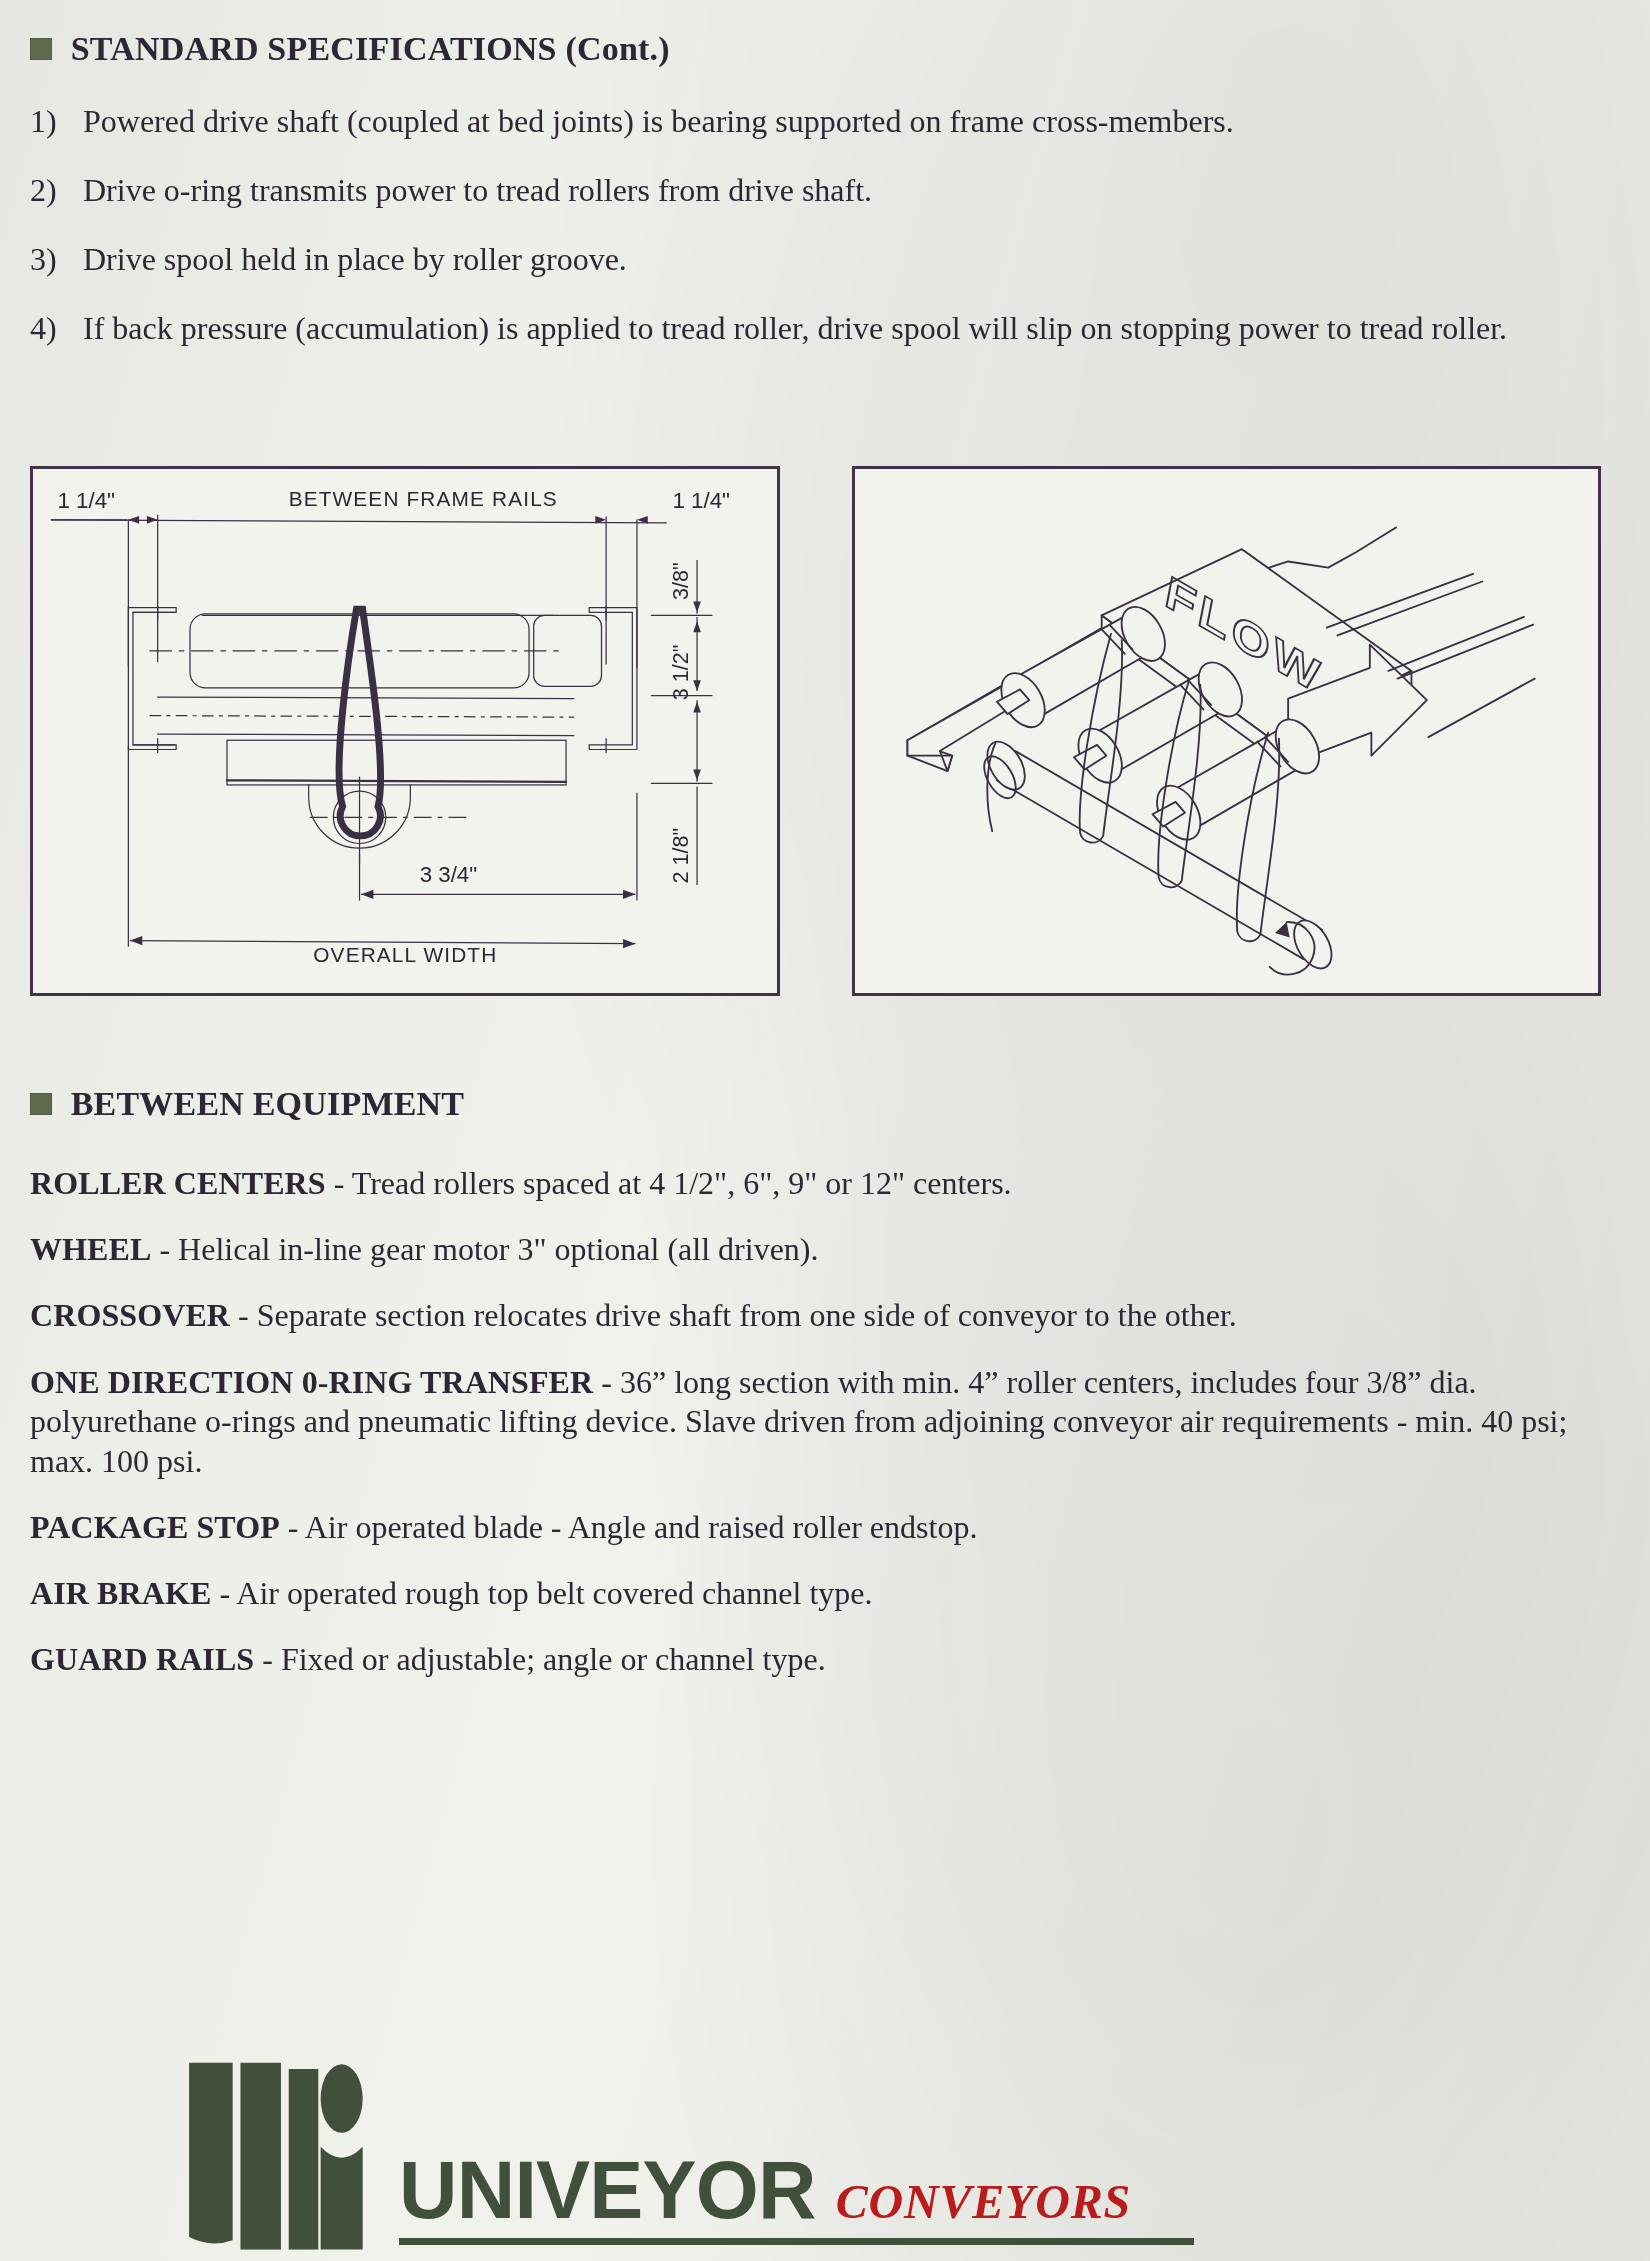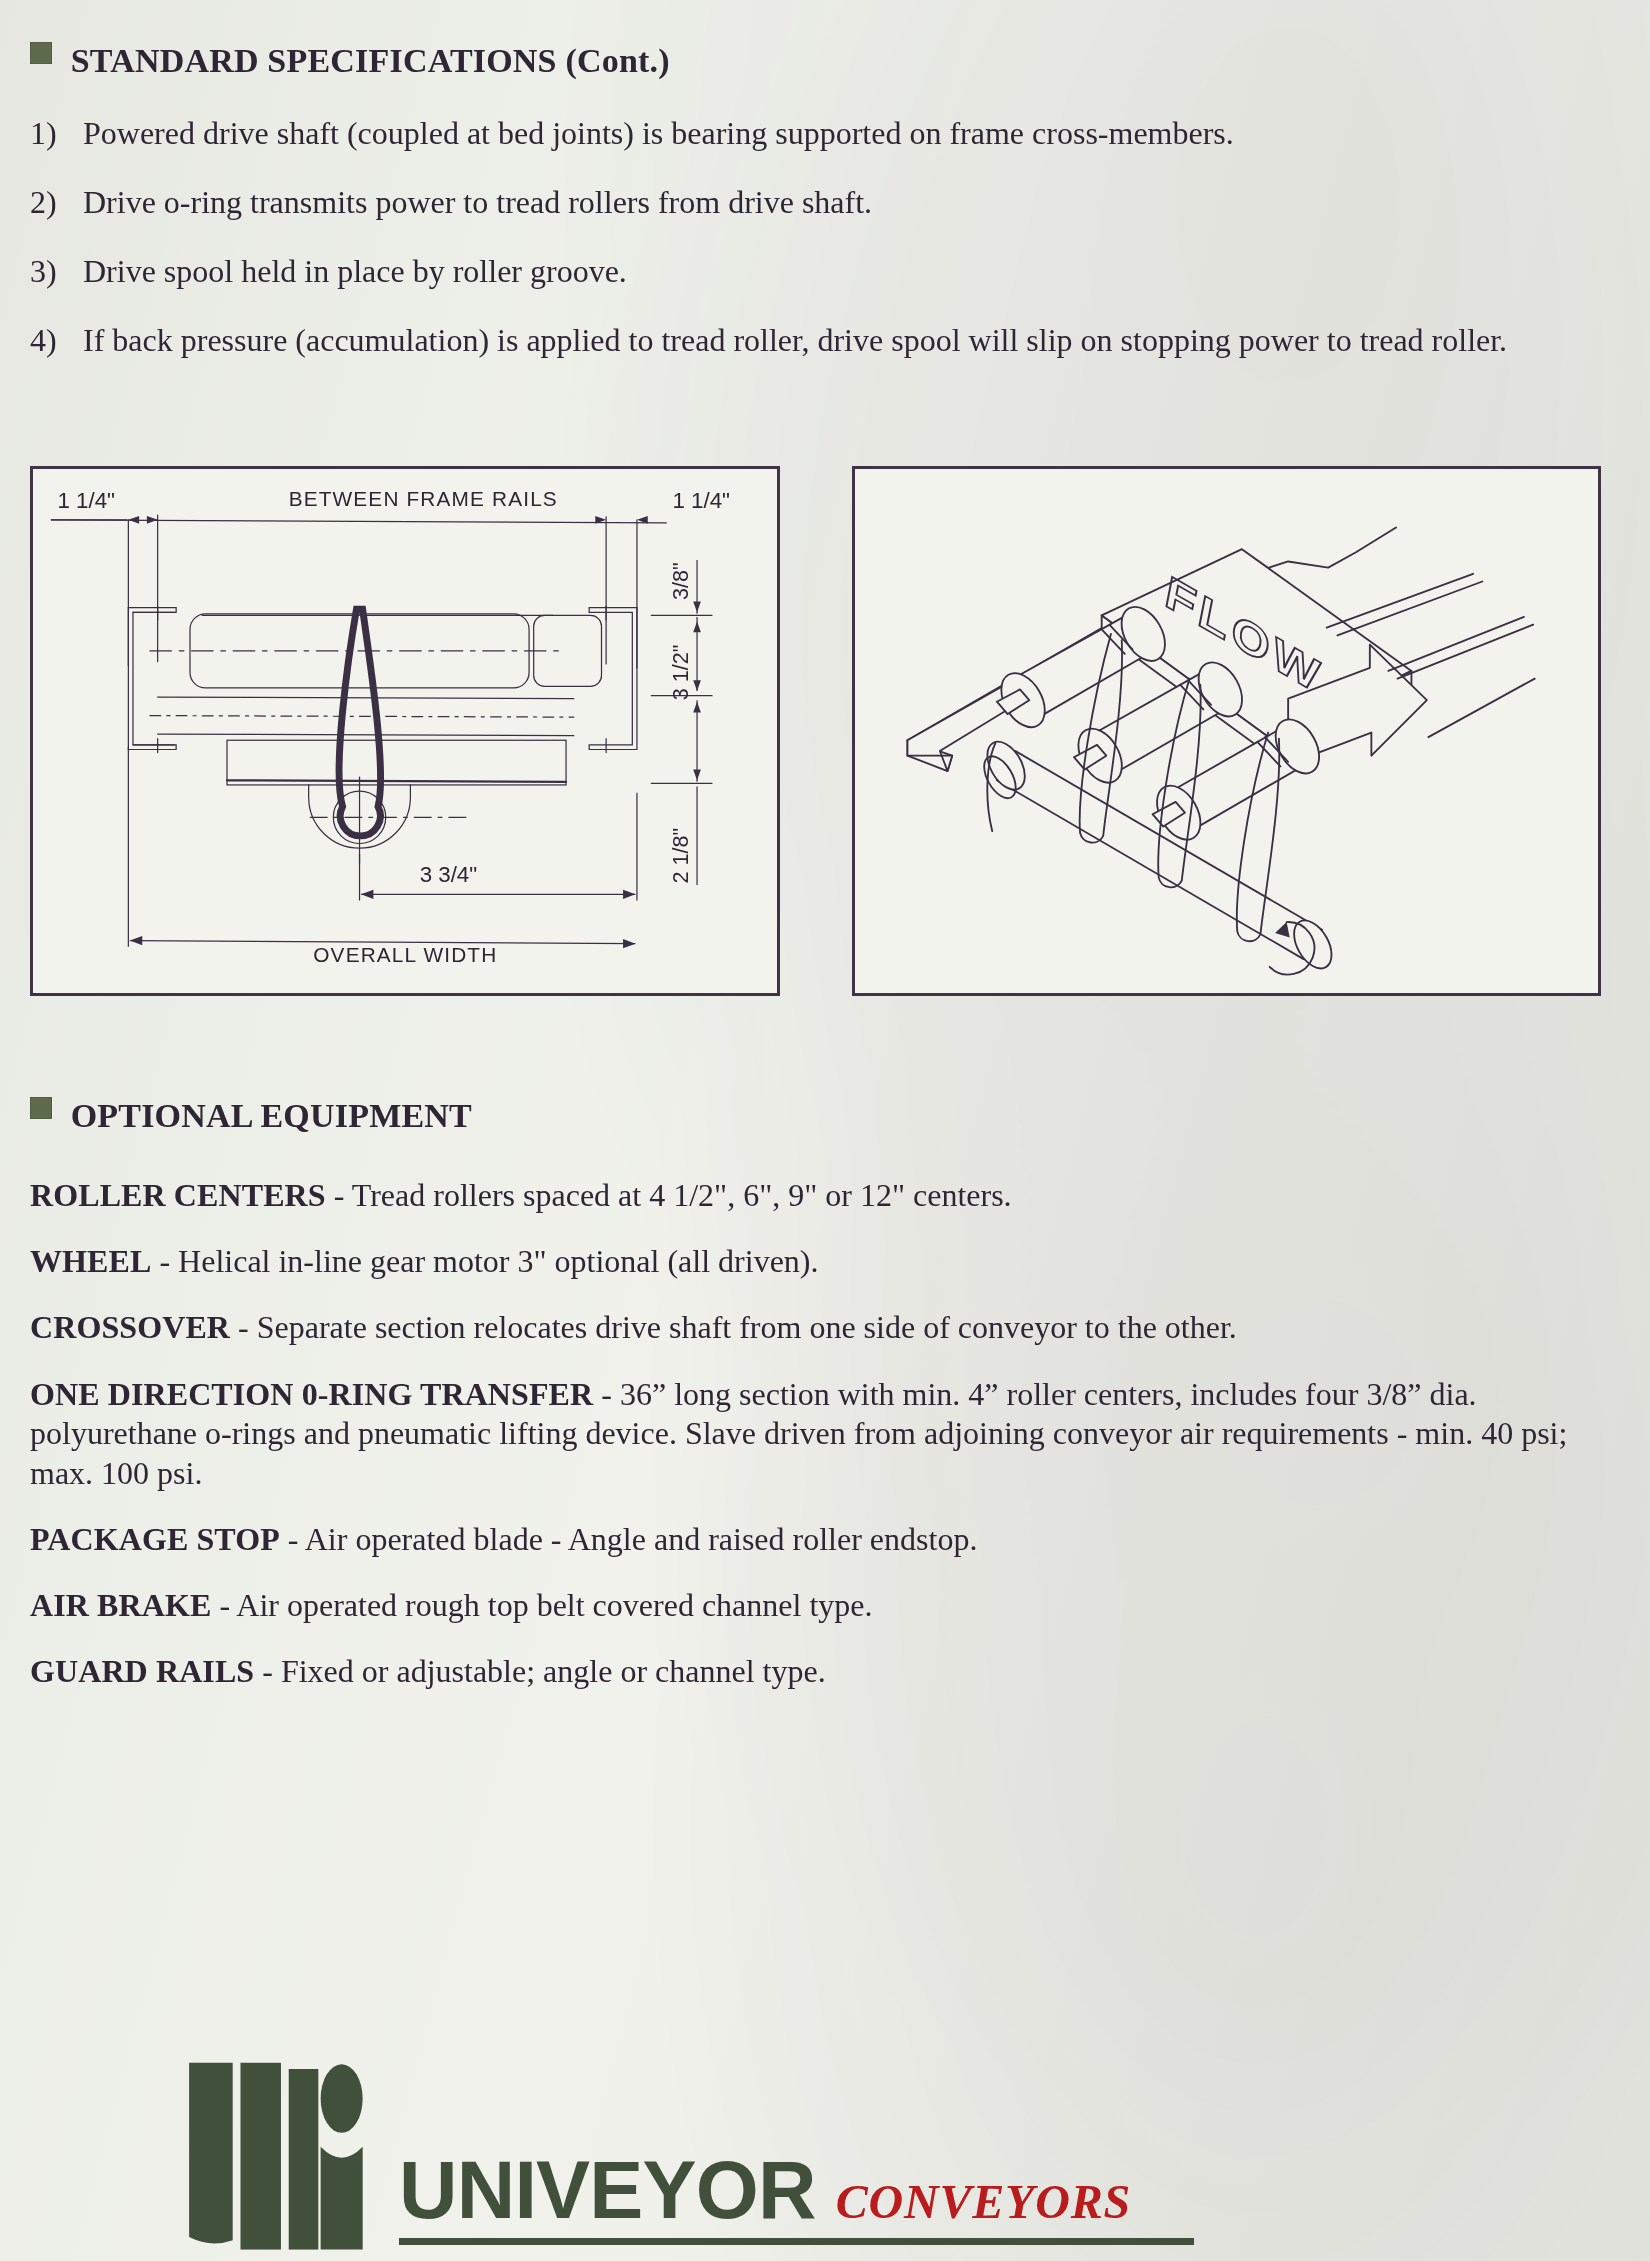--- a/index.html
+++ b/index.html
@@ -24,22 +24,22 @@
     background:
       radial-gradient(ellipse at 78% 9%, #241d2c 0 6%, transparent 42%),
       radial-gradient(ellipse at 70% 33%, #241d2c 0 5%, transparent 40%),
       radial-gradient(ellipse at 80% 62%, #241d2c 0 5%, transparent 38%),
       radial-gradient(ellipse at 76% 81%, #241d2c 0 4%, transparent 36%);
   }
   .content{position:absolute; inset:0;}
 
   
   .sec-head{
-    display:flex; align-items:flex-start; gap:18.7px;
-    font-weight:bold; letter-spacing:0.2px;margin-top:12px;
+    display:flex; align-items:center; gap:18.7px;
+    font-weight:bold; letter-spacing:0.2px;
   }
   .bullet-sq{
     width:22px;height:22px;background:#5d6b4c;flex:0 0 auto;
     box-shadow:0 0 0 0.8px rgba(60,70,50,.4) inset;
   }
   .sec-title{font-size:34px; font-weight:bold;}
 
   
   .spec-list{margin:0; padding:0; list-style:none;}
   .spec-item{
@@ -306,21 +306,21 @@
           <text x="0" y="0" font-family="Liberation Sans, sans-serif" font-size="62" font-weight="bold" fill="none" stroke="#3b2f44" stroke-width="2.4" letter-spacing="5">FLOW</text>
         </g>
       </svg>
     </div>
   </div>
 
   <div style="position:absolute;left:30px;top:1085px;width:1595px;">
 
     <div class="sec-head">
       <span class="bullet-sq"></span>
-      <span class="sec-title">OPTIONAL EQUIPMENT</span>
+      <span class="sec-title">BETWEEN EQUIPMENT</span>
     </div>
 
     <div class="opt-entry" style="margin-top:41px;">
       <span class="opt-term">ROLLER CENTERS</span><span> - Tread rollers spaced at 4 1/2", 6", 9" or 12" centers.</span>
     </div>
 
     <div class="opt-entry">
       <span class="opt-term">WHEEL</span><span> - Helical in-line gear motor 3" optional (all driven).</span>
     </div>
 

